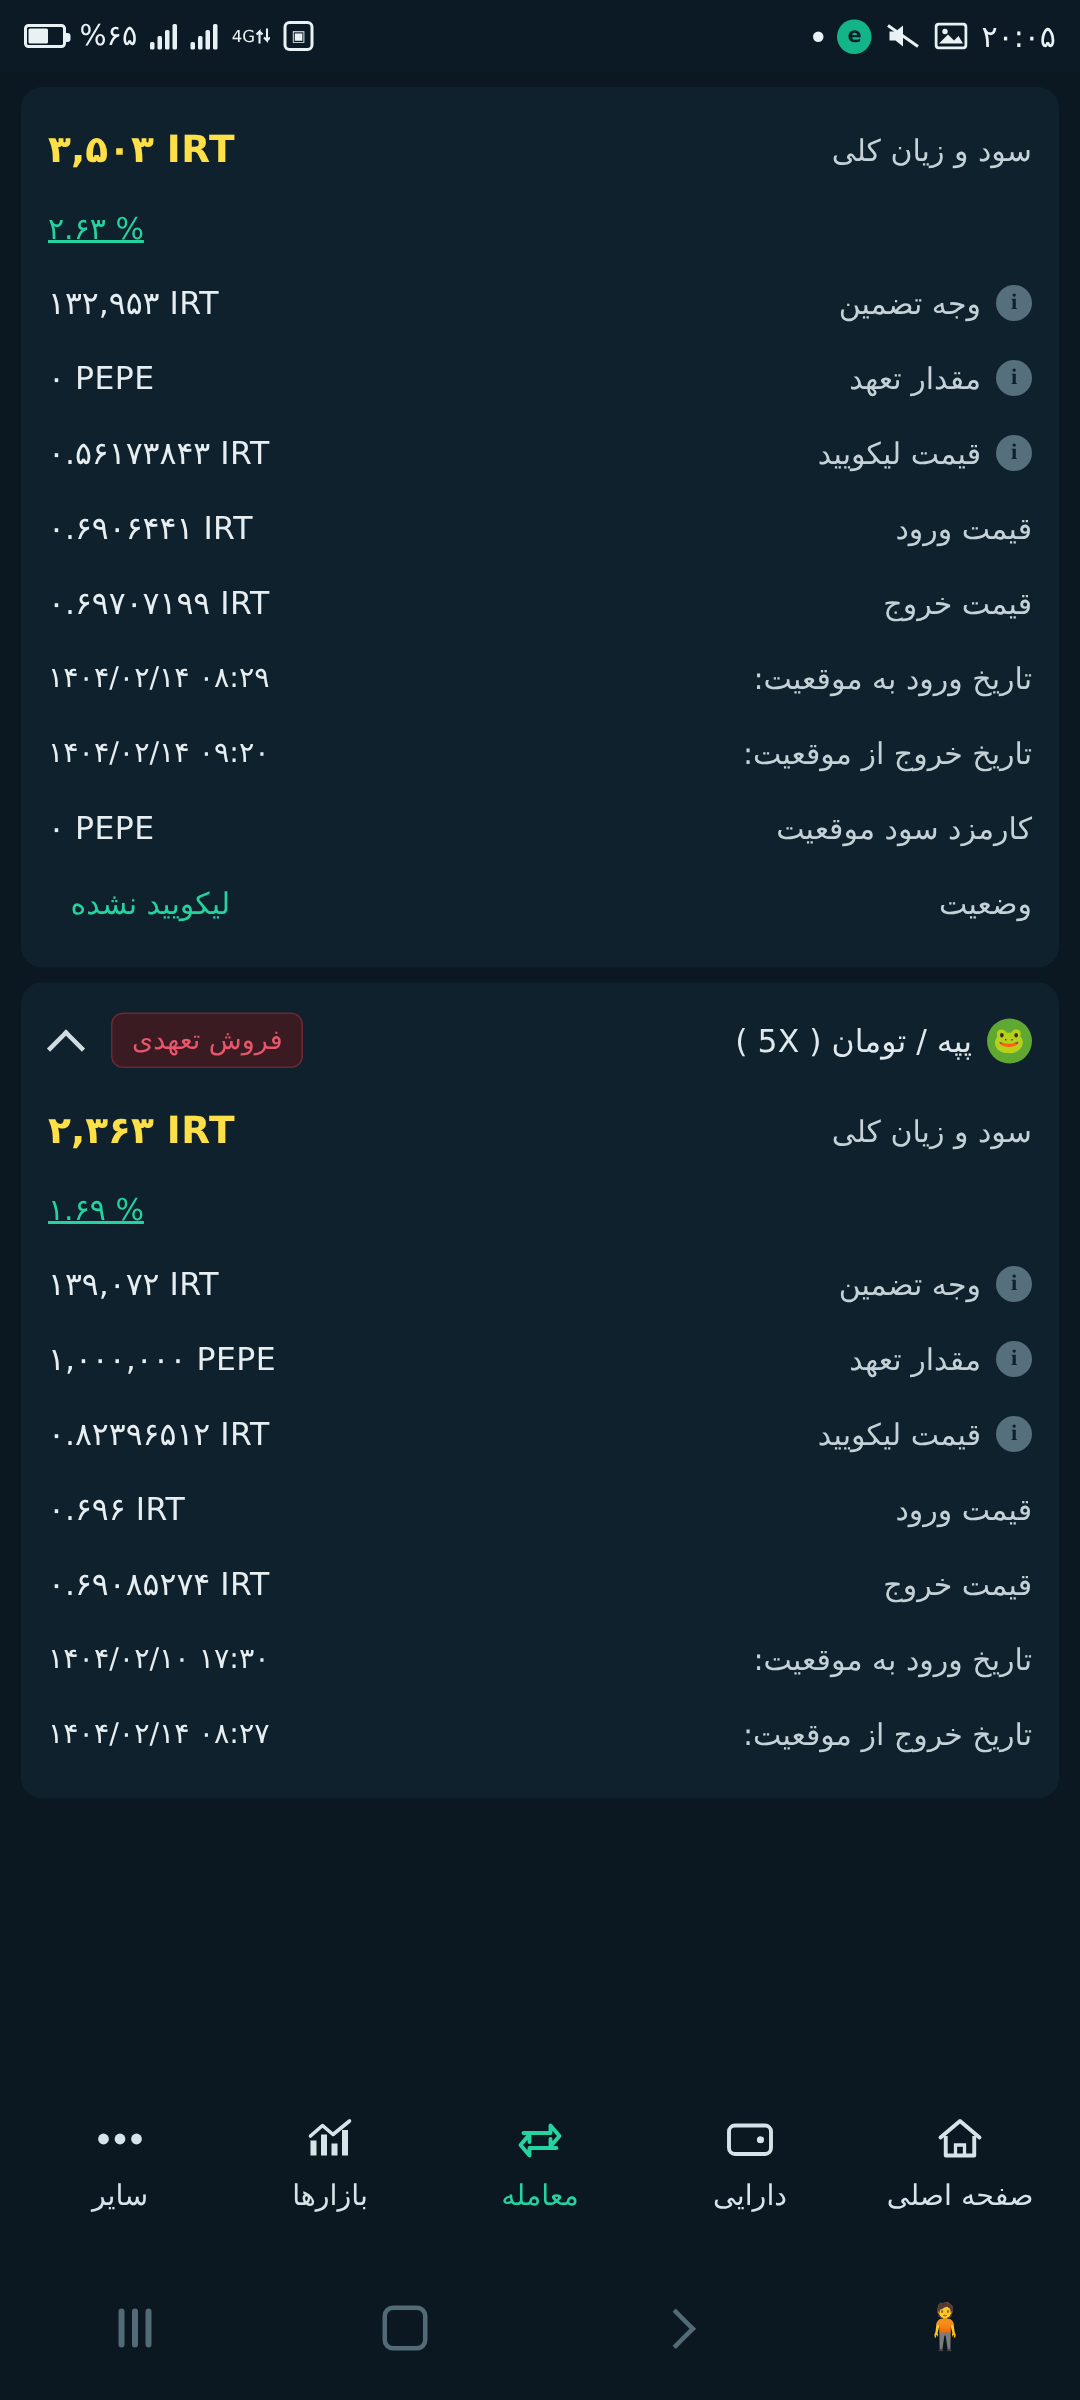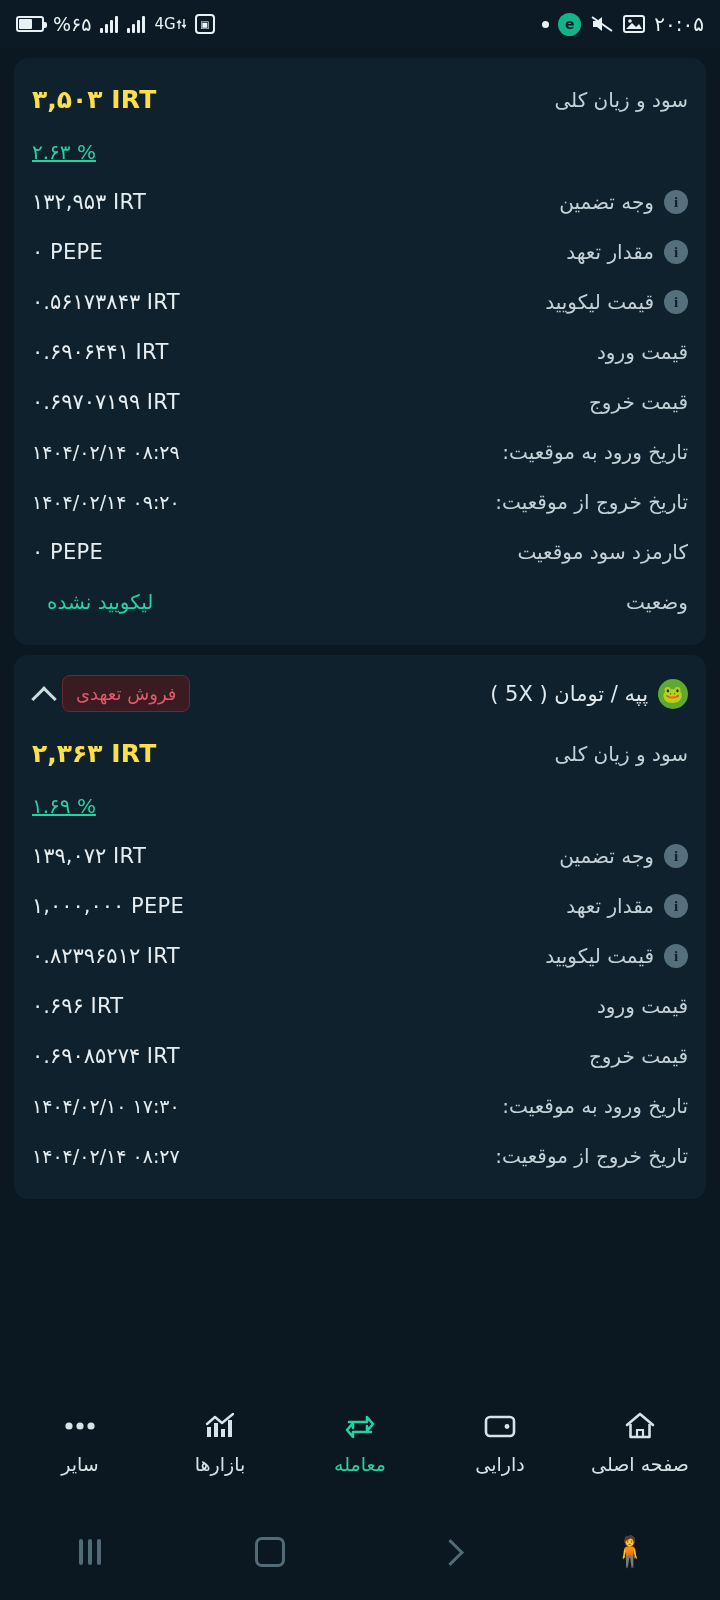--- a/index.html
+++ b/index.html
@@ -38,21 +38,21 @@
     content: ""; position: absolute; left: 1px; top: 1px; bottom: 1px; width: 55%;
     background: #e8f1f4; border-radius: 1px;
   }
   .pct { font-size: 19px; letter-spacing: 0.5px; }
   .bars { display: inline-flex; align-items: flex-end; gap: 2px; height: 18px; }
   .bars i { width: 3px; background: #e8f1f4; display: block; border-radius: 1px; }
   .bars i:nth-child(1) { height: 5px; }
   .bars i:nth-child(2) { height: 9px; }
   .bars i:nth-child(3) { height: 13px; }
   .bars i:nth-child(4) { height: 17px; }
-  .net-label { font-size: 15px; vertical-align: super; }
+  .net-label { font-size: 11px; vertical-align: super; }
   .sq-icon {
     width: 20px; height: 20px; border: 2px solid #e8f1f4; border-radius: 4px;
     display: inline-flex; align-items: center; justify-content: center; font-size: 10px;
   }
   .dot-small { width: 7px; height: 7px; border-radius: 50%; background: #e8f1f4; display: inline-block; }
   .circ-green {
     width: 23px; height: 23px; border-radius: 50%; background: #14b489; color: #06202a;
     display: inline-flex; align-items: center; justify-content: center;
     font-size: 14px; font-weight: bold;
   }
@@ -101,21 +101,21 @@
   }
   .pair {
     display: flex; align-items: center; gap: 10px; flex-direction: row-reverse;
     color: #dfe9ed; font-size: 21px;
   }
   .coin-ico {
     width: 30px; height: 30px; border-radius: 50%;
     background: #5fa832; display: inline-flex; align-items: center; justify-content: center;
     font-size: 17px;
   }
-  .head-left { display: flex; align-items: center; gap: 4px; text-align: center; }
+  .head-left { display: flex; align-items: center; gap: 16px; text-align: center; }
   .badge-sell {
     background: #3a1b22; color: #e8566c; border: 1px solid #6e2734;
     border-radius: 8px; padding: 7px 13px; font-size: 18px;
   }
   .chev {
     width: 26px; height: 26px; position: relative;
   }
   .chev:before {
     content: ""; position: absolute; left: 3px; top: 9px;
     width: 15px; height: 15px;

